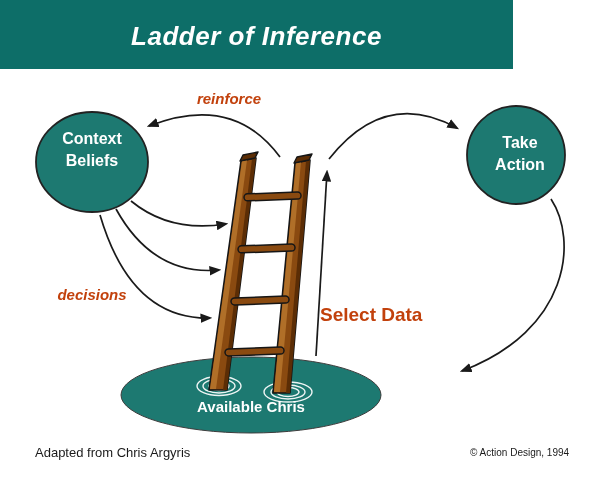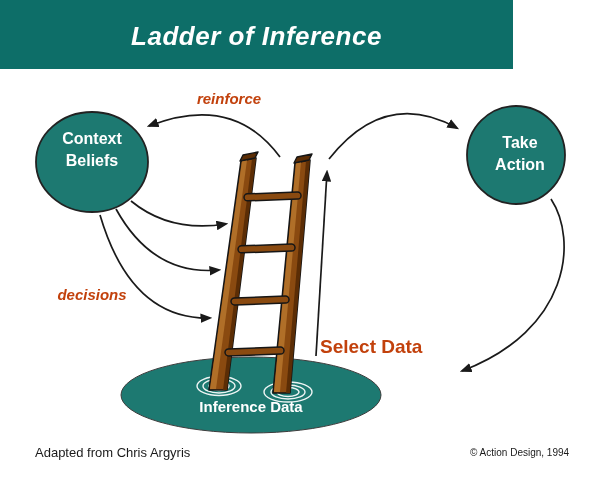--- a/index.html
+++ b/index.html
@@ -103,20 +103,20 @@
     <span>Take</span>
     <span>Action</span>
   </div>
 
   <div class="lbl italic-note" style="left:189px;top:90px;width:80px;">reinforce</div>
 
   <div class="lbl italic-note" style="left:52px;top:286px;width:80px;">decisions</div>
 
 
 
-  <div class="lbl rung-label" style="left:320px;top:336px;">Select Data</div>
+  <div class="lbl rung-label" style="left:320px;top:304px;">Select Data</div>
 
-  <div class="lbl ellipse-label" style="left:151px;top:398px;">Inference Data</div>
+  <div class="lbl ellipse-label" style="left:151px;top:398px;">Available Chris</div>
 
   <div class="lbl footer-left" style="left:35px;top:445px;">Adapted from Chris Argyris</div>
   <div class="lbl footer-right" style="left:470px;top:447px;">© Action Design, 1994</div>
 
 </div>
 
 </body></html>

